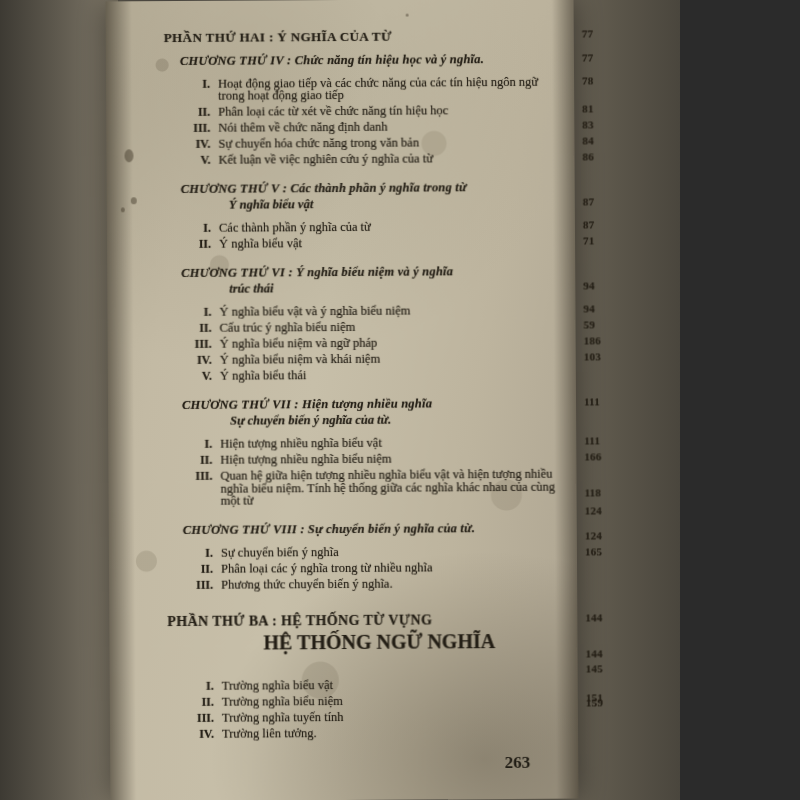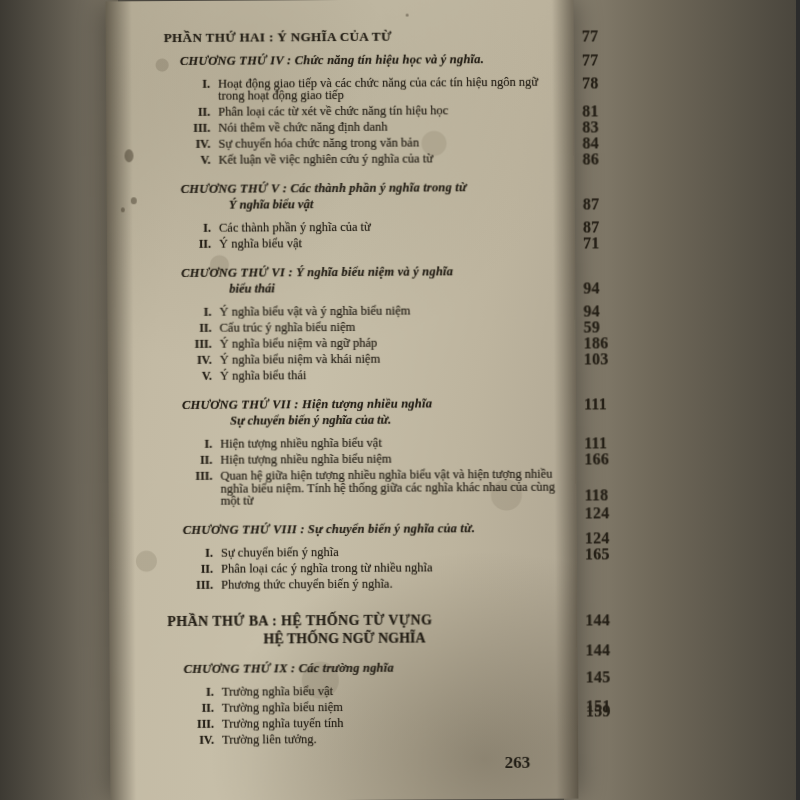--- a/index.html
+++ b/index.html
@@ -2,21 +2,21 @@
 <html><head>
 <meta charset="utf-8">
 <style>
   html, body {
     margin: 0;
     padding: 0;
     background: #2b2b2b;
   }
   #page {
     position: relative;
-    width: 796px;
+    width: 680px;
     height: 800px;
     overflow: hidden;
     background: #5f5a50;
     text-decoration: underline;
   }
   
   .page-paper {
     position: absolute;
     left: 108px;
     top: 0px;
@@ -89,21 +89,21 @@
     display: flex;
     align-items: baseline;
     margin-bottom: 3.5px;
   }
   .num-col {
     position: absolute;
     right: -72px;
     width: 46px;
     text-align: left;
     font-weight: bold;
-    font-size: 16px;
+    font-size: 11px;
     letter-spacing: 0.2px;
   }
   .part-head {
     font-weight: bold;
     font-size: 13px;
     letter-spacing: 0.4px;
     text-transform: none;
   }
   .chap-head {
     font-weight: bold;
@@ -231,21 +231,21 @@
         <span class="txt">Ý nghĩa biểu vật</span>
         <span class="num-col">71</span>
       </div>
 
       <div class="gap-m"></div>
 
       <div class="row">
         <span class="chap-head indent-1">CHƯƠNG THỨ VI : Ý nghĩa biểu niệm và ý nghĩa</span>
       </div>
       <div class="row">
-        <span class="center-cont">biểu thái</span>
+        <span class="center-cont">trúc thái</span>
         <span class="num-col">94</span>
       </div>
 
       <div class="gap-s"></div>
 
       <div class="row sub indent-1">
         <span class="rn">I.</span>
         <span class="txt">Ý nghĩa biểu vật và ý nghĩa biểu niệm</span>
         <span class="num-col">94</span>
       </div>
@@ -329,27 +329,26 @@
         <span class="txt">Phương thức chuyển biến ý nghĩa.</span>
       </div>
 
       <div class="gap-l"></div>
 
       <div class="row">
         <span class="part-head" style="font-size:14px;">PHẦN THỨ BA : HỆ THỐNG TỪ VỰNG</span>
         <span class="num-col">144</span>
       </div>
       <div class="row">
-        <span class="center-cont2" style="font-size:14px;font-style:normal;">HỆ THỐNG NGỮ NGHĨA</span>
-      </div>
-
-      <div class="gap-m"></div>
-
-      <div class="row">
-        <span class="chap-head indent-1">CHƯƠNG THỨ IX : Các trường nghĩa</span>
+        <span class="center-cont2" style="font-size:20px;font-style:normal;">HỆ THỐNG NGỮ NGHĨA</span>
+      </div>
+
+      <div class="gap-m"></div>
+
+      <div class="row">
         <span class="num-col" style="top:-18px;">144</span>
       </div>
 
       <div class="gap-s"></div>
 
       <div class="row sub indent-1">
         <span class="rn">I.</span>
         <span class="txt">Trường nghĩa biểu vật</span>
         <span class="num-col" style="top:-14px;">145</span>
       </div>

